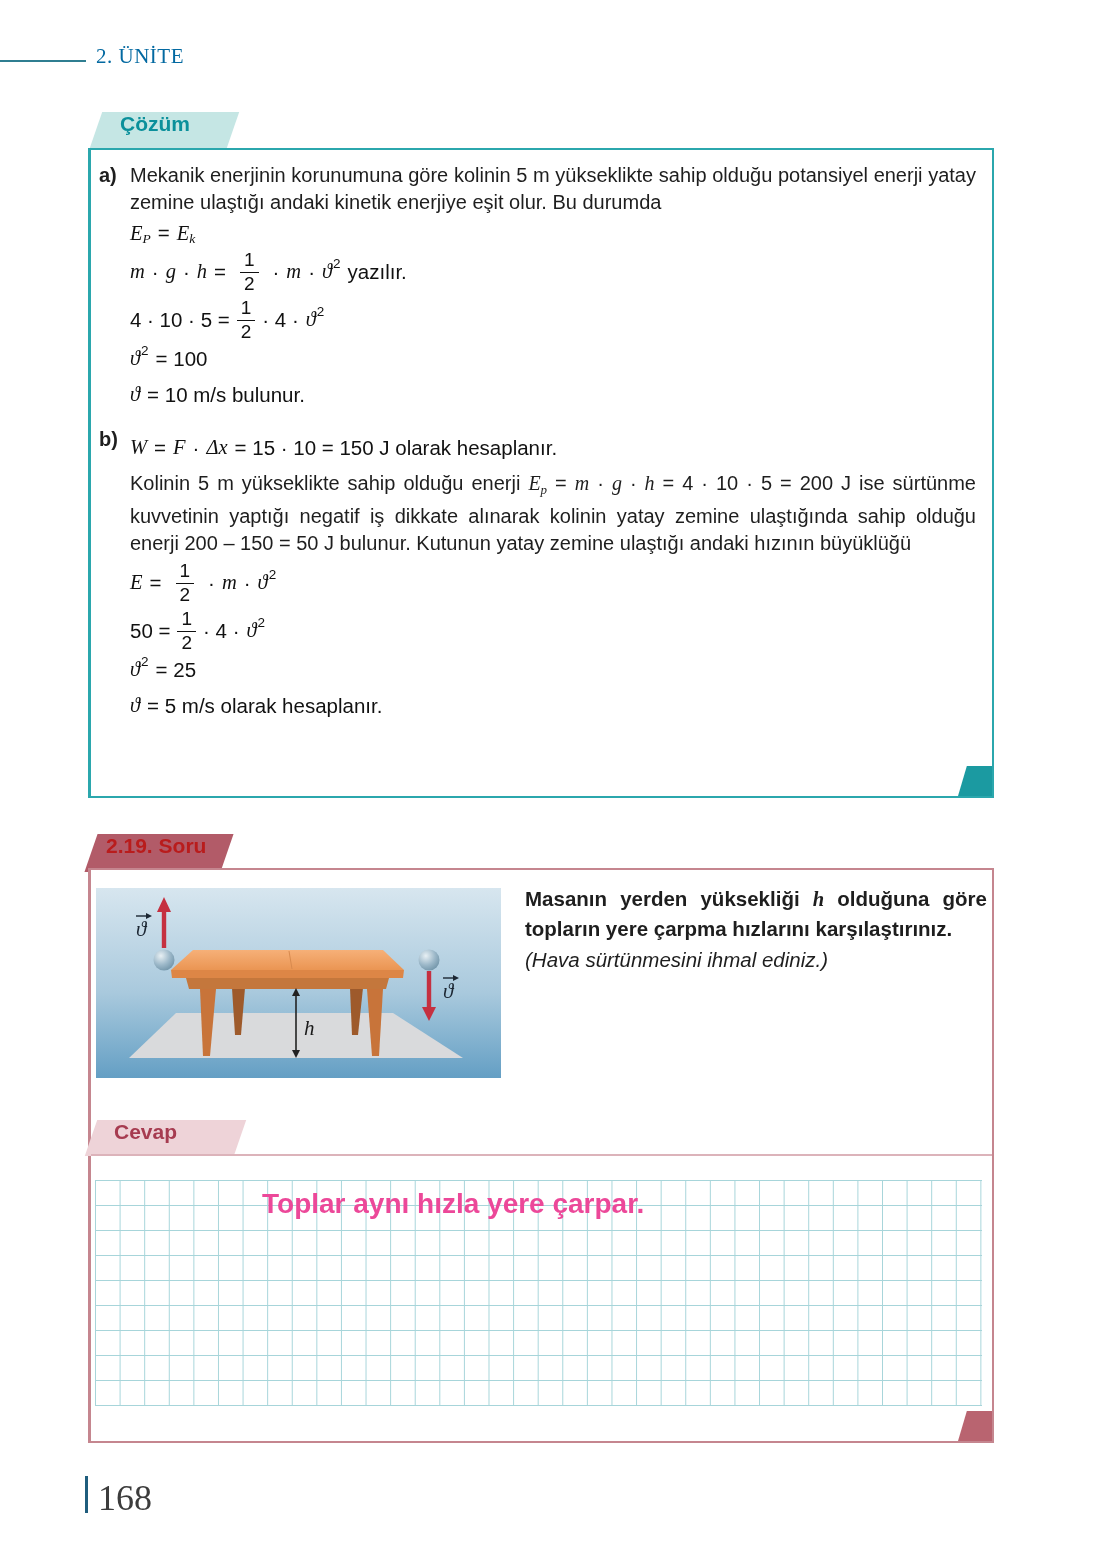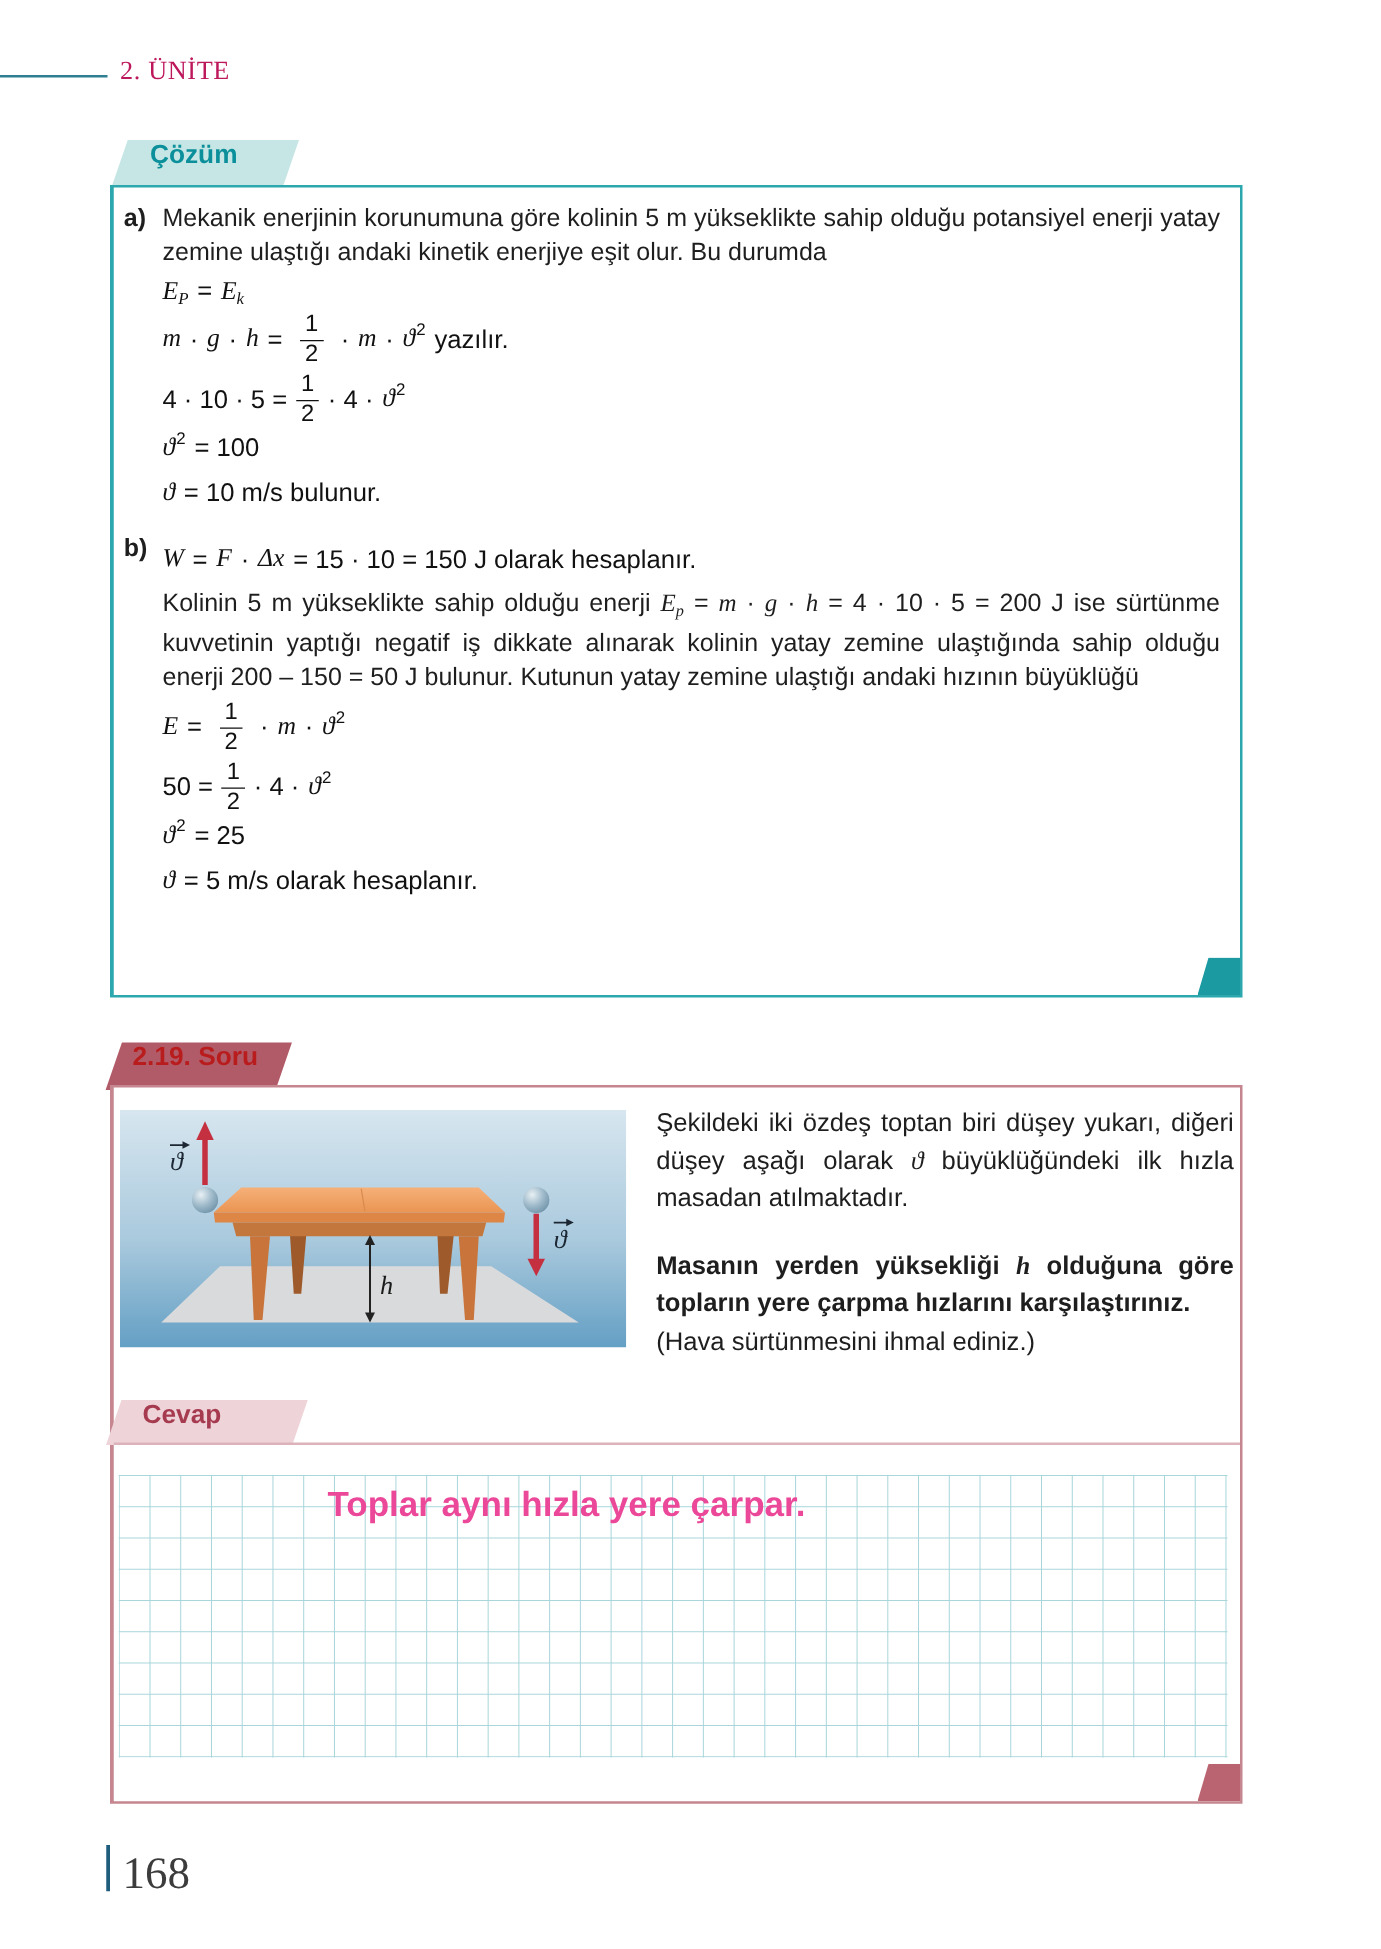--- a/index.html
+++ b/index.html
@@ -2,21 +2,21 @@
 <html lang="tr"><head>
 <meta charset="utf-8">
 <style>
   html,body{margin:0;padding:0;background:#fff;}
   #page{position:relative;width:1105px;height:1559px;background:#ffffff;overflow:hidden;
         font-family:"Liberation Sans",sans-serif;color:#1e1e1e;}
 
   
   .unit-line{position:absolute;left:0;top:60px;width:86px;height:2px;background:#2f7e91;}
   .unit-label{position:absolute;left:96px;top:44px;font-family:"Liberation Serif",serif;
-              font-size:21px;color:#be185d;letter-spacing:.5px;}
+              font-size:21px;color:#0369a1;letter-spacing:.5px;}
 
   
   .tab{position:absolute;display:flex;font-weight:bold;font-size:21px;}
   .tab::before{content:"";position:absolute;inset:0;transform:skewX(-19deg);}
   .tab .tab-text{position:relative;z-index:1;}
   #sol-tab{left:96px;top:112px;width:113px;height:36px;color:#0b909b;padding-left:24px;}
   #sol-tab::before{background:#c5e6e4;}
   #q-tab{left:91px;top:834px;width:121px;height:38px;color:#b91c1c;padding-left:15px;}
   #q-tab::before{background:#b25b68;}
   #cevap-tab{left:91px;top:1120px;width:126px;height:36px;color:#a63b50;padding-left:23px;}
@@ -55,21 +55,21 @@
   .frac .den{border-top:1.6px solid #111;padding:1px 4px 0;margin-top:1px;}
   .imv{font-family:"Liberation Serif",serif;font-style:italic;}
   .isub{font-family:"Liberation Serif",serif;font-style:italic;font-size:13px;vertical-align:-4px;}
 
   
   #figure-wrap{position:absolute;left:5px;top:18px;width:405px;height:190px;}
   #q-text{position:absolute;left:434px;top:14px;width:462px;}
   .qtxt{font-size:20.5px;line-height:30px;margin:0;}
   .q-para1{margin-bottom:24px;}
   .qbold{font-weight:bold;margin-bottom:1px;}
-  .qitalic{}
+  .qitalic{font-style:italic;}
 
   
   #cevap-line{position:absolute;left:91px;top:1154px;width:901px;height:2px;background:#dcb3ba;}
   #grid{position:absolute;left:95px;top:1180px;width:887px;height:226px;
         background-image:
           linear-gradient(to right,#a7d5da 1px,transparent 1px),
           linear-gradient(to bottom,#a7d5da 1px,transparent 1px);
         background-size:24.6px 25px;}
   #answer-text{position:absolute;left:262px;top:1188px;font-size:28px;font-weight:bold;color:#ec4899;}
 
@@ -263,21 +263,20 @@
         <circle cx="333" cy="72" r="10.5" fill="url(#ballG)"></circle>
         <rect x="330.8" y="83" width="4.4" height="38" fill="#c53040"></rect>
         <polygon points="333,133 326,119 340,119" fill="#c53040"></polygon>
         <path d="M347 90 H360" stroke="#1c2733" stroke-width="1.4" fill="none"></path>
         <polygon points="363,90 357,87 357,93" fill="#1c2733"></polygon>
         <text x="347" y="110" font-size="21" font-style="italic" fill="#1c2733">ϑ</text>
       </svg>
     </div>
 
     <div id="q-text">
-      <p class="qtxt just q-para1"><span>Şekildeki iki özdeş toptan biri düşey yukarı, diğeri düşey aşağı olarak </span><span class="imv">ϑ</span><span> büyüklüğündeki ilk hızla masadan atılmaktadır.</span></p>
       <p class="qtxt just qbold"><span>Masanın yerden yüksekliği </span><span class="imv">h</span><span> olduğuna göre topların yere çarpma hızlarını karşılaştırınız.</span></p>
       <p class="qtxt qitalic">(Hava sürtünmesini ihmal ediniz.)</p>
     </div>
 
     <div class="corner pink"></div>
   </div>
 
   <div class="tab" id="cevap-tab">
     <span class="tab-text">Cevap</span>
   </div>

